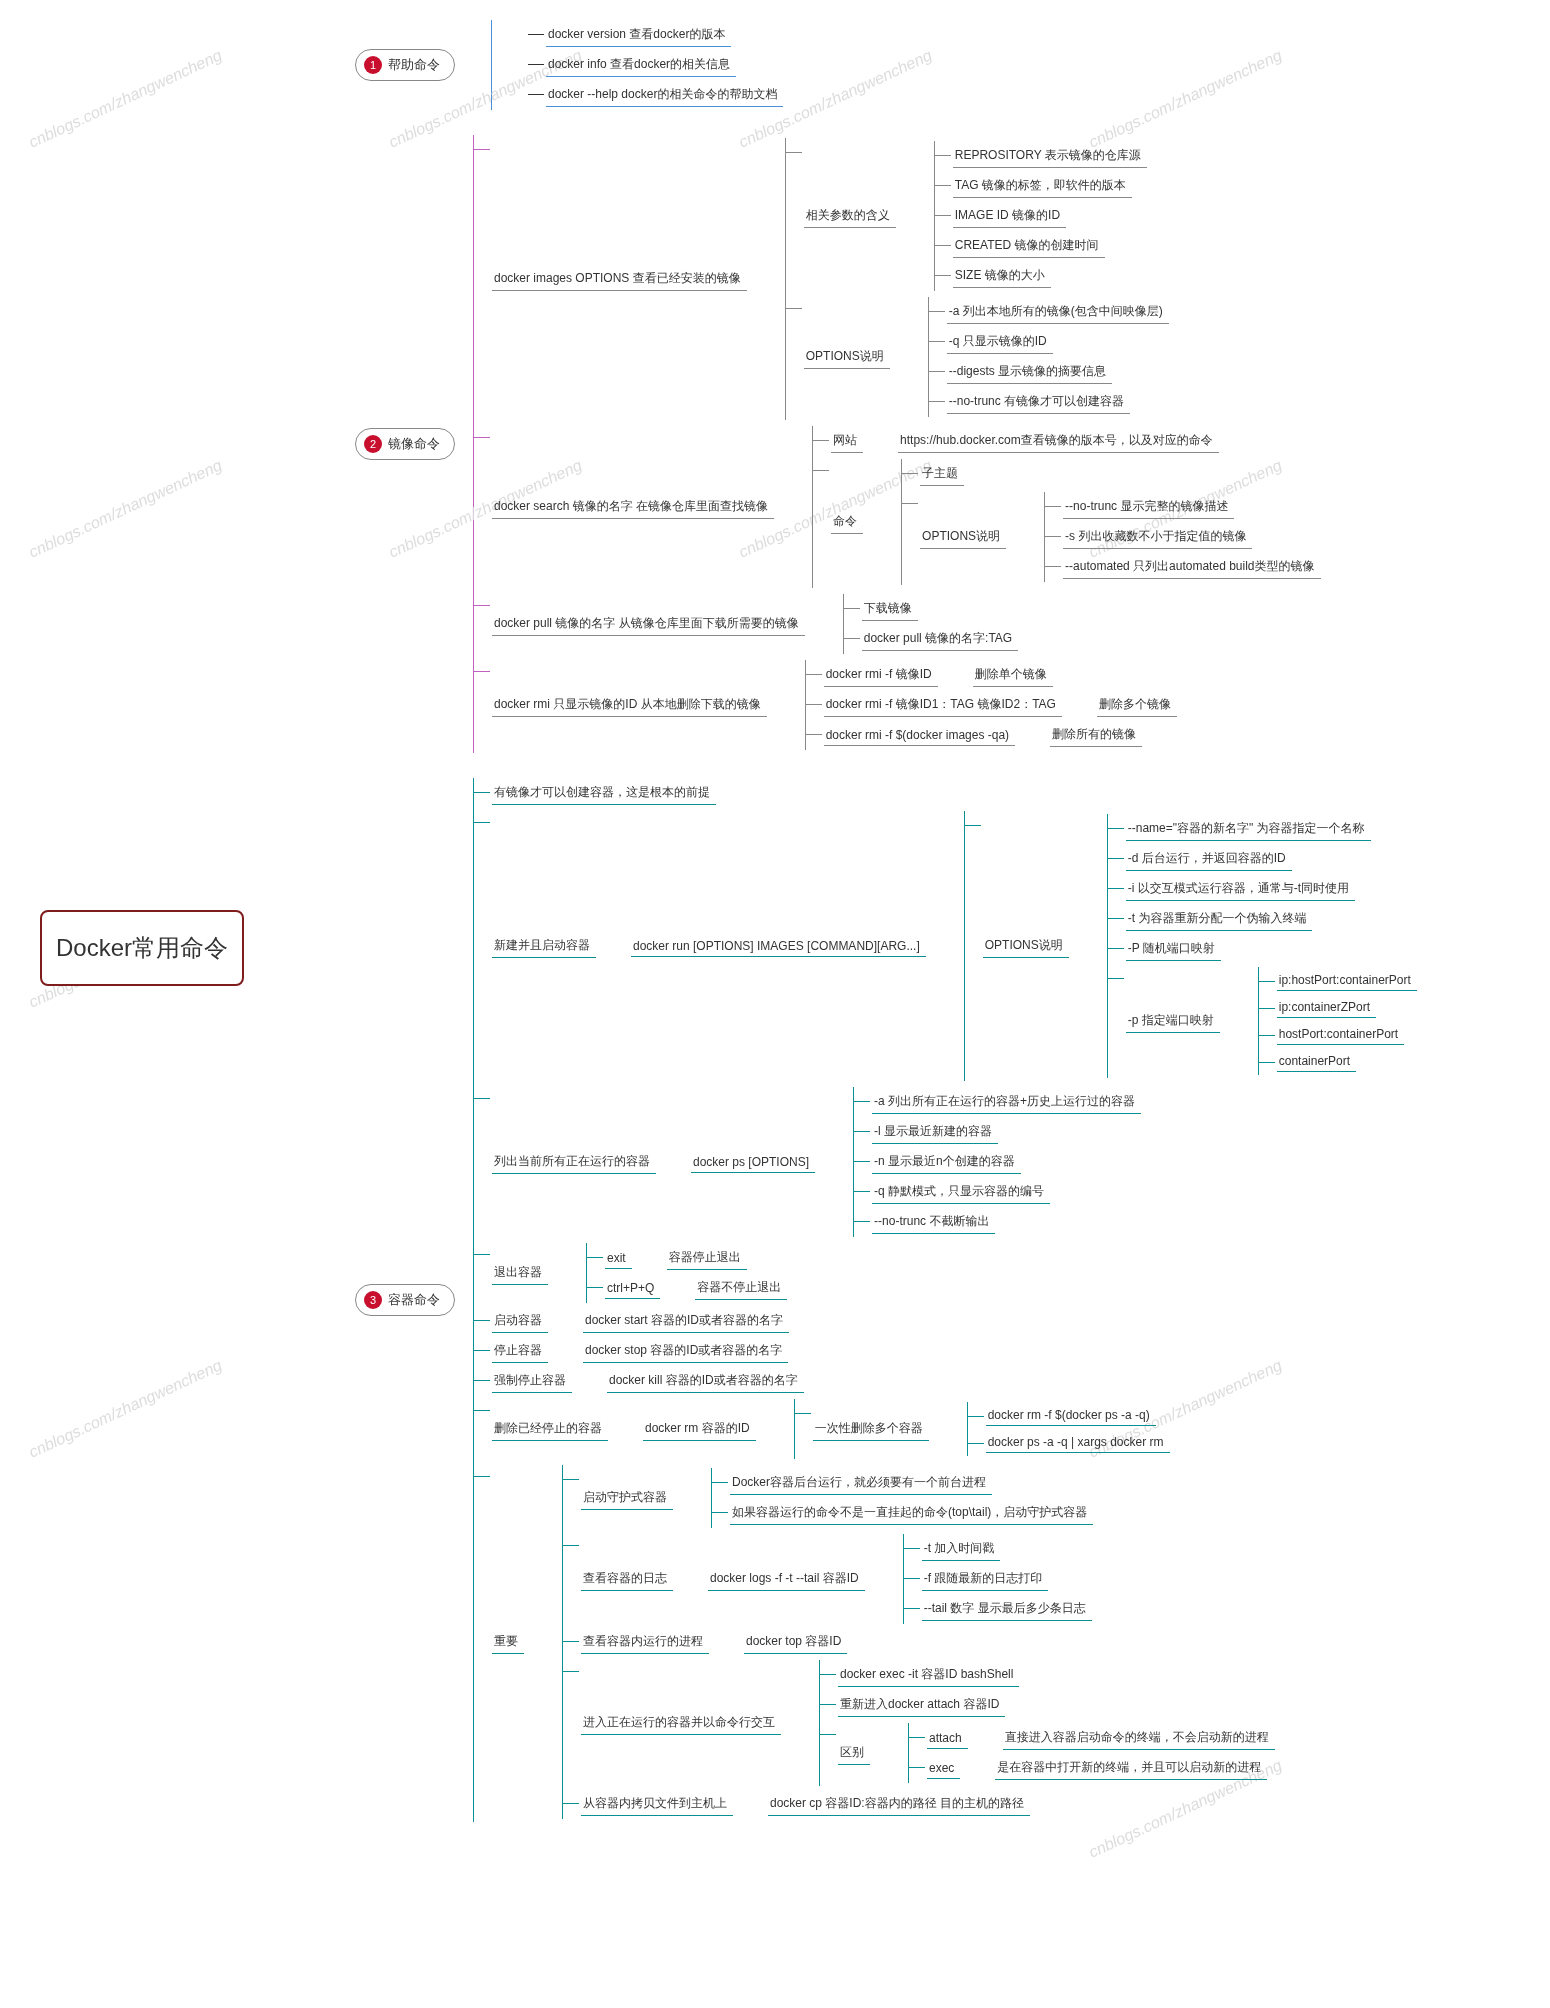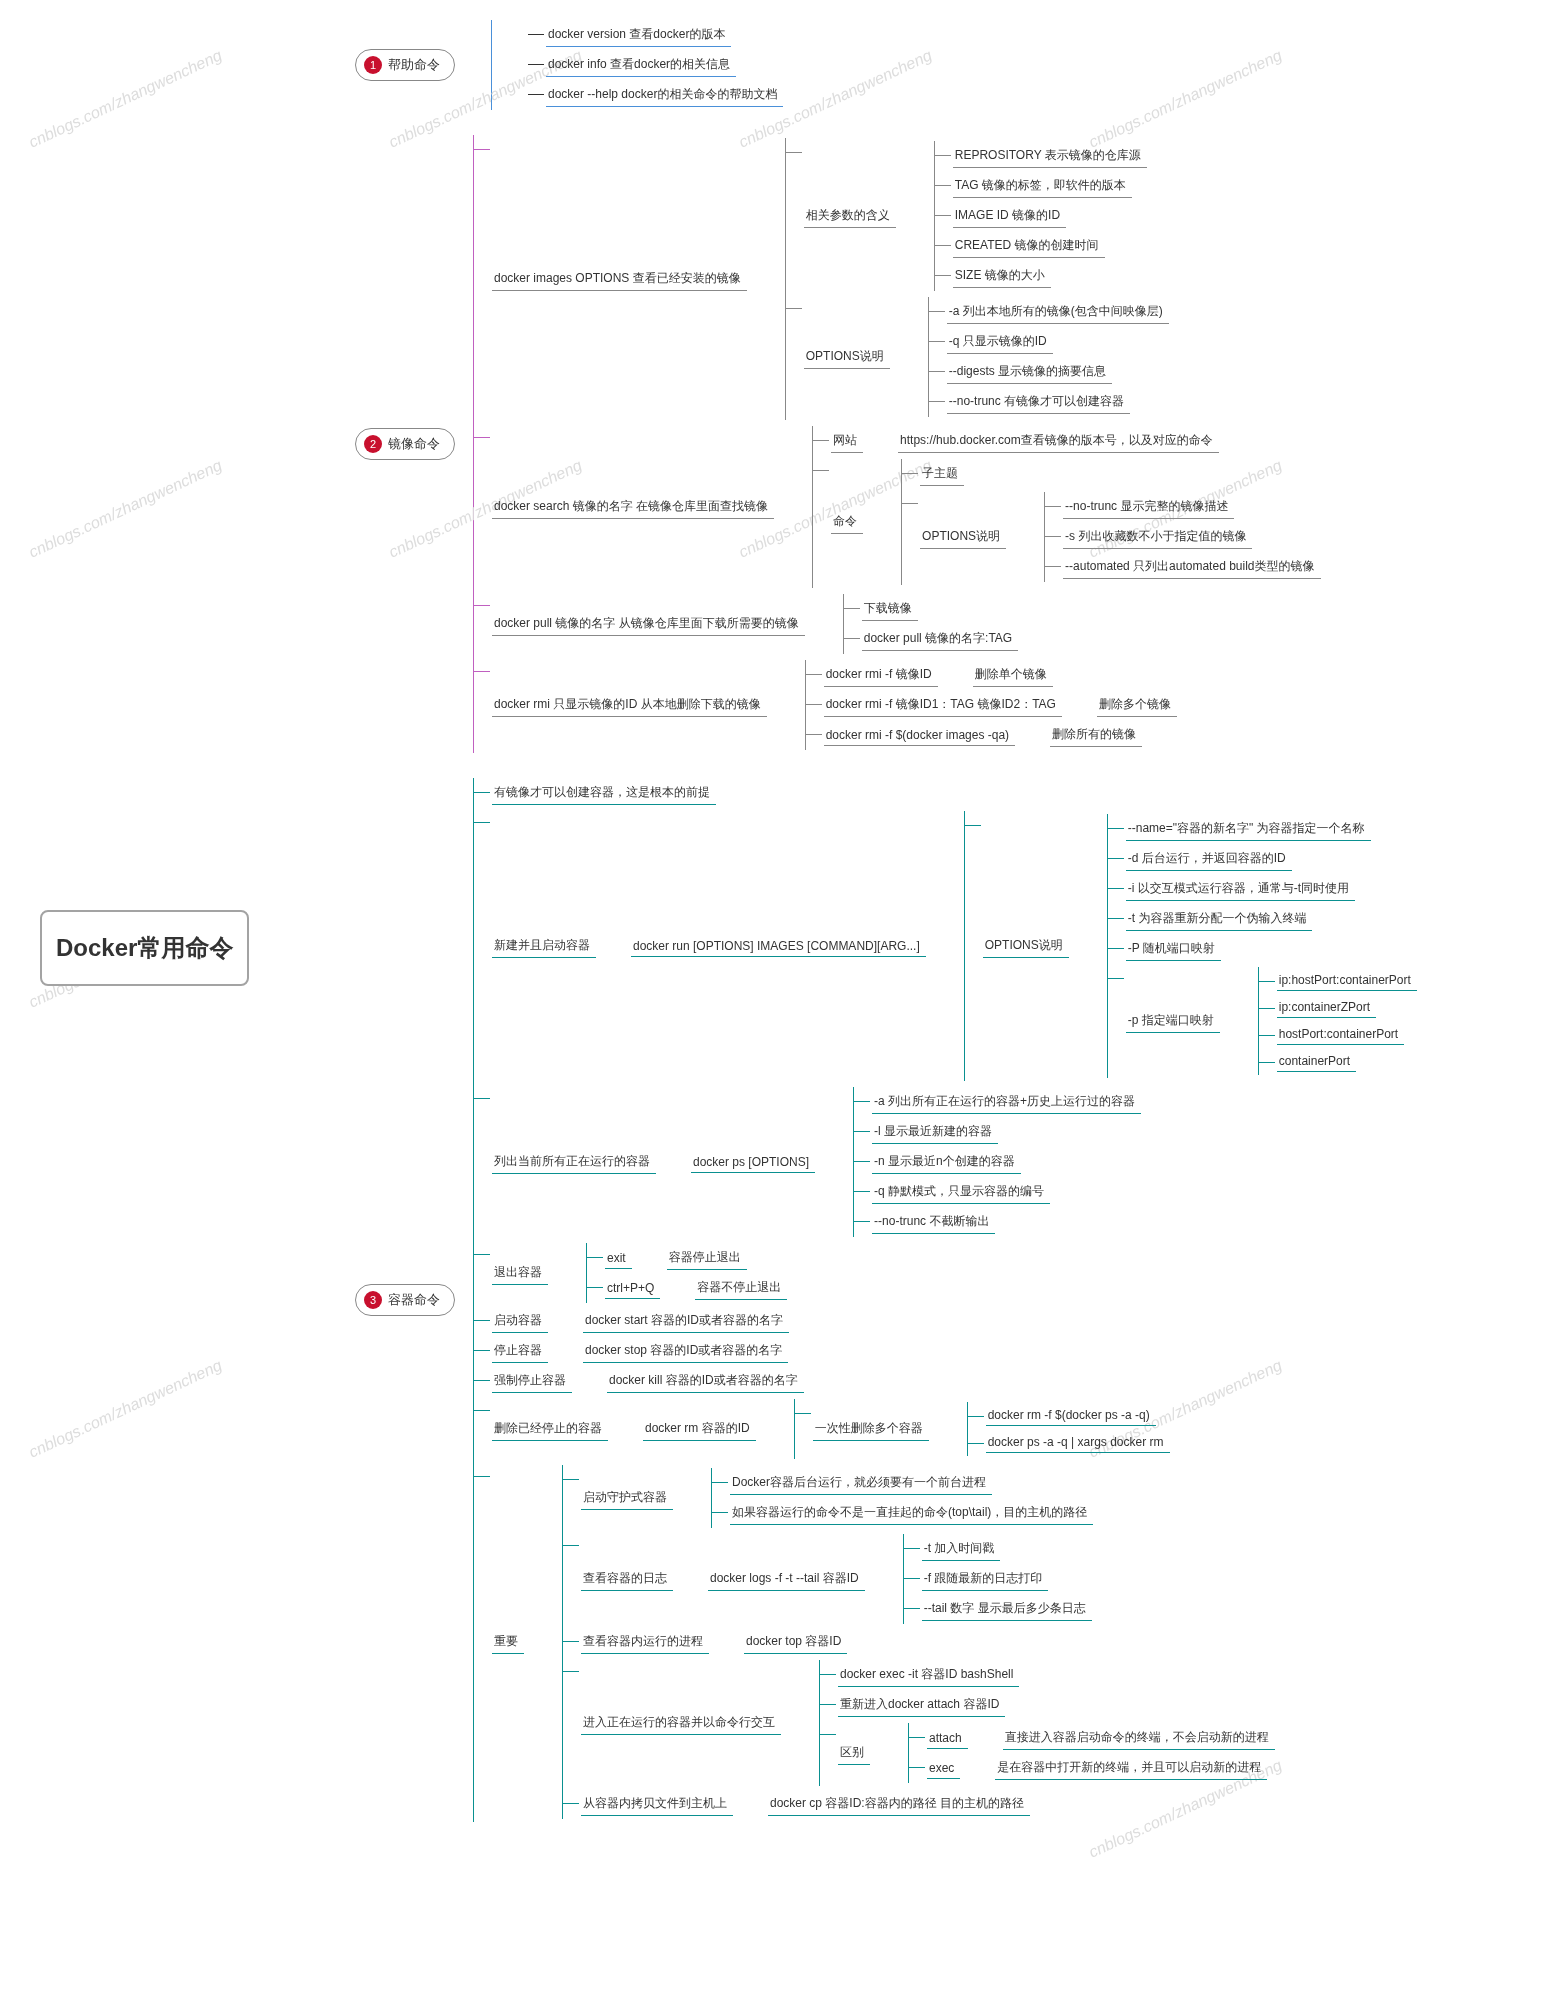--- a/index.html
+++ b/index.html
@@ -17,31 +17,30 @@
   .watermark {
     position: absolute;
     color: #ddd;
     font-size: 16px;
     transform: rotate(-25deg);
     pointer-events: none;
     z-index: 0;
     font-style: italic;
   }
   .root-node {
-    border: 2px solid #a3a3a3;
+    border: 2px solid #7f1d1d;
     border-radius: 8px;
     padding: 20px 14px;
     font-size: 24px;
     color: #333;
     background: #fff;
     flex-shrink: 0;
     position: absolute;
     top: 910px;
     left: 40px;
-    font-weight: bold;
   }
   .sections { margin-left: 240px; }
   .section { display: flex; align-items: center; margin-bottom: 25px; }
   .section-title {
     border: 1px solid #888;
     border-radius: 18px;
     padding: 6px 14px 6px 8px;
     display: flex;
     align-items: center;
     font-size: 13px;
@@ -381,21 +380,21 @@
           <div class="node-row">
             <span class="node">重要</span>
             <span class="spacer2"></span>
             <ul class="branch ">
               <li>
                 <div class="node-row">
                   <span class="node">启动守护式容器</span>
                   <span class="spacer2"></span>
                   <ul class="branch ">
                     <li><span class="node">Docker容器后台运行，就必须要有一个前台进程</span></li>
-                    <li><span class="node">如果容器运行的命令不是一直挂起的命令(top\tail)，目的主机的路径</span></li>
+                    <li><span class="node">如果容器运行的命令不是一直挂起的命令(top\tail)，启动守护式容器</span></li>
                   </ul>
                 </div>
               </li>
               <li>
                 <div class="node-row">
                   <span class="node">查看容器的日志</span>
                   <span class="spacer"></span>
                   <span class="node">docker logs -f -t --tail 容器ID</span>
                   <span class="spacer2"></span>
                   <ul class="branch ">

